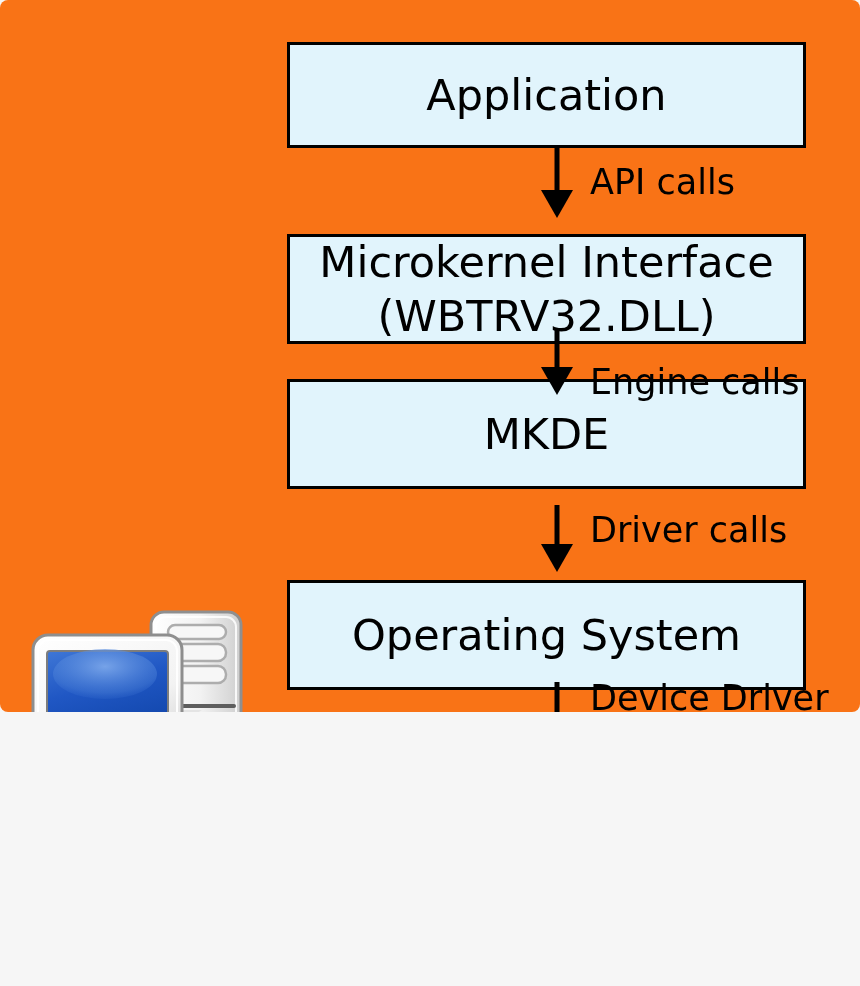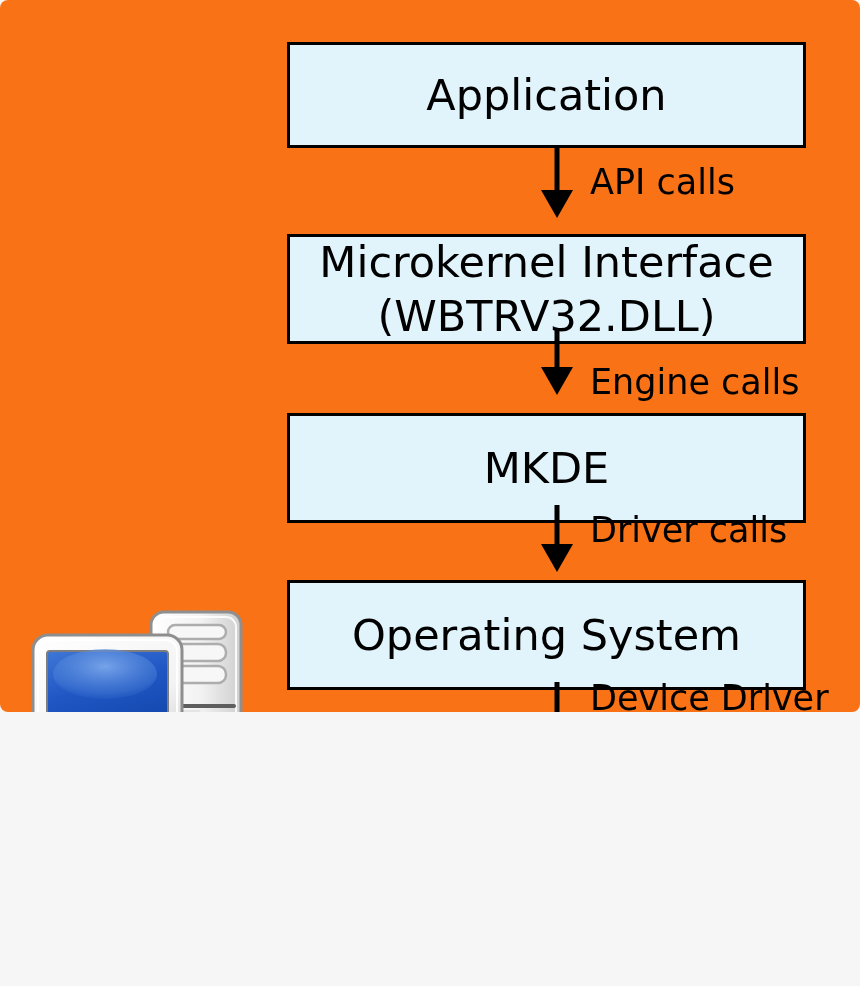--- a/index.html
+++ b/index.html
@@ -24,21 +24,21 @@
     display:flex;flex-direction:column;
     align-items:center;justify-content:center;
     text-align:center;
     color:#000;
     font-size:43px;
     line-height:54px;
   }
   .flow-box .line{white-space:nowrap;}
   #box-0{top:42px;height:106px;}
   #box-1{top:218px;height:110px;margin-top:16px;}
-  #box-2{top:413px;height:110px;}
+  #box-2{top:379px;height:110px;}
   #box-3{top:572px;height:110px;margin-top:8px;}
 
   
   .arrow{position:absolute;left:541px;width:32px;}
   #arrow-0{top:148px;height:70px;}
   #arrow-1{top:328px;height:67px;}
   #arrow-2{top:505px;height:67px;}
   #arrow-3{top:682px;height:70px;}
   .arrow .shaft{
     position:absolute;top:0;left:50%;

